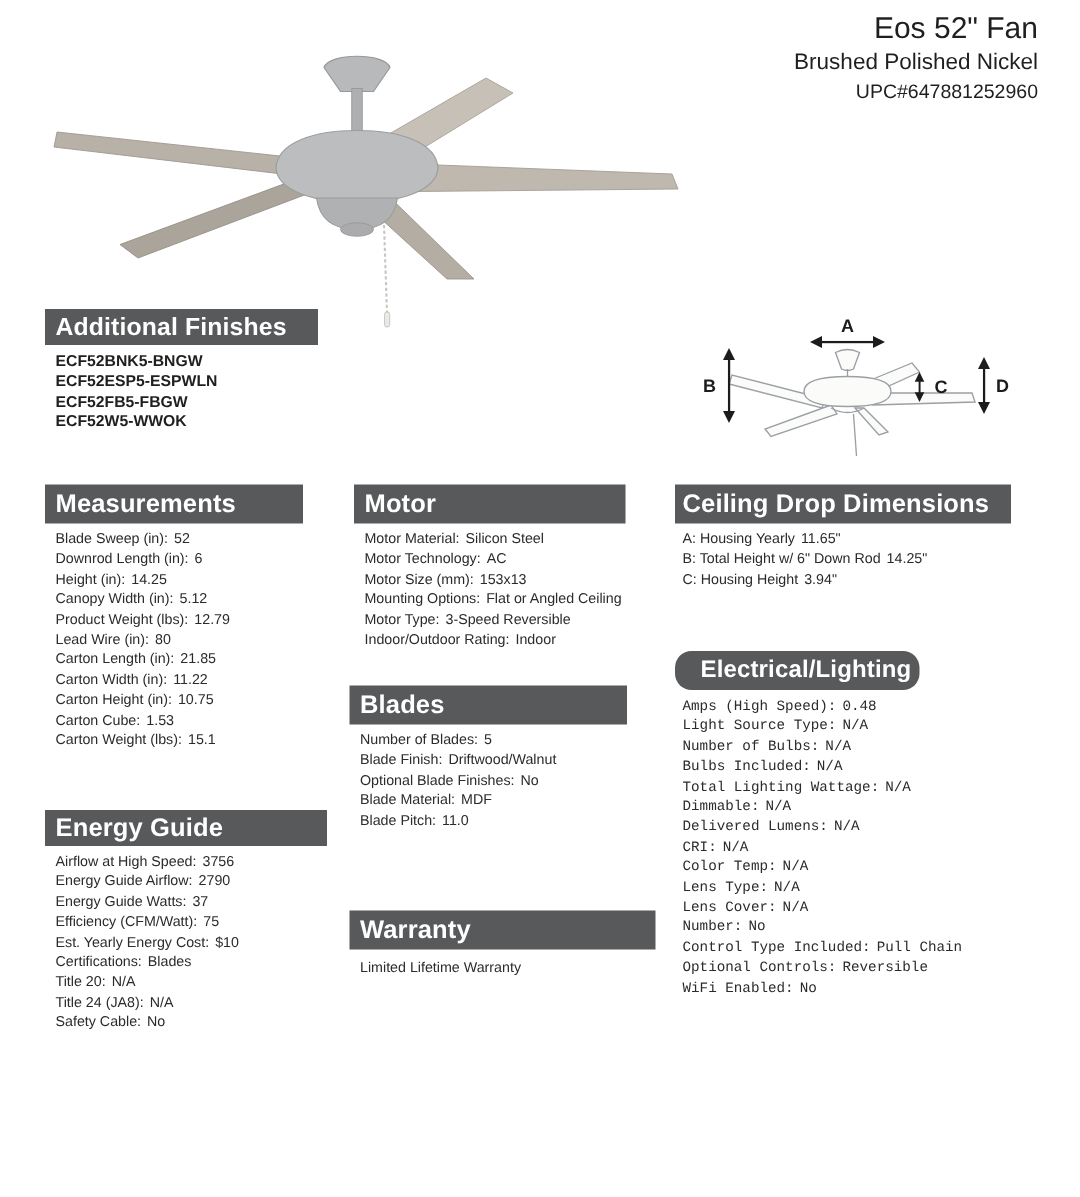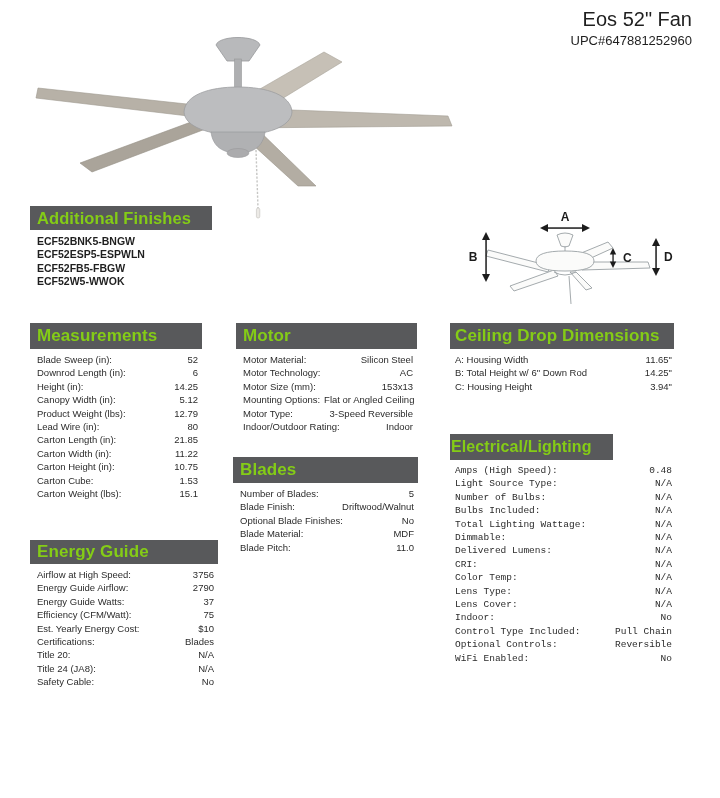--- a/index.html
+++ b/index.html
@@ -7,44 +7,44 @@
         font-family:"Liberation Sans","DejaVu Sans",sans-serif;color:#2b2b2b;}
 
   
   .titleblock{position:absolute;top:7px;right:28px;text-align:right;color:#1f1f1f;}
   .title{font-size:20px;line-height:25px;}
   .subtitle{font-size:15px;line-height:20px;}
   .upc{font-size:13px;line-height:18px;}
 
   
   .panel{position:absolute;}
-  .hdr{background:#58595b;color:#84cc16;font-weight:bold;font-size:17px;line-height:26px;
+  .hdr{background:#58595b;color:#ffffff;font-weight:bold;font-size:17px;line-height:26px;
        height:26px;padding-left:7px;letter-spacing:0.1px;box-sizing:border-box;overflow:hidden;}
   .rows{padding:4px 4px 0 7px;}
-  .row{display:flex;justify-content:space-between;font-size:9.5px;line-height:13.4px;
+  .row{display:flex;font-size:9.5px;line-height:13.4px;
        color:#2b2b2b;white-space:nowrap;}
   .row .lbl{margin-right:4px;}
   .row .val{text-align:right;}
   .finishes{padding:5px 0 0 7px;font-weight:bold;font-size:10.5px;line-height:13.4px;color:#1f1f1f;}
   .plaintext{padding:6px 0 0 7px;font-size:9.5px;line-height:13px;color:#2b2b2b;}
 
   
   #sec-af{left:30px;top:206px;width:182px;}
   #sec-af .hdr{height:24px;line-height:24px;font-size:16.5px;}
   #sec-meas{left:30px;top:323px;width:172px;}
   #sec-eg{left:30px;top:540px;width:188px;}
   #sec-eg .hdr{height:24px;line-height:24px;}
   #sec-motor{left:236px;top:323px;width:181px;}
   #sec-blades{left:233px;top:457px;width:185px;}
   #sec-warranty{left:233px;top:607px;width:204px;}
   #sec-cd{left:450px;top:323px;width:224px;}
   #sec-cd .hdr{font-size:17px;padding-left:5px;}
   #sec-cd .rows{padding:4px 2px 0 5px;}
   #sec-el{left:450px;top:434px;width:224px;}
-  #sec-el .hdr{width:163px;font-size:16px;padding-left:1px;}
+  #sec-el .hdr{width:163px;font-size:16px;padding-left:17px;border-radius:11px;}
   #sec-el .rows{padding:4px 2px 0 5px;font-family:Liberation Mono, monospace;}
 
   
   #fan-photo{position:absolute;left:28px;top:4px;width:430px;height:215px;}
   #cd-diagram{position:absolute;left:458px;top:190px;width:256px;height:128px;}
   .diag-label{font-family:"Liberation Sans","DejaVu Sans",sans-serif;font-size:12px;font-weight:600;fill:#1c1c1c;}
 </style>
 </head>
 <body>
 
@@ -64,20 +64,21 @@
     <path d="M156,108 C157,91 181,83 210,83 C239,83 263,91 264,108 C263,123 239,131 210,131 C181,131 157,123 156,108 Z" fill="#bcbdbf" stroke="#9c9d9f" stroke-width="0.8"></path>
     <path d="M183,128 C185,143 195,149 210,149 C225,149 235,143 237,128 Z" fill="#b0b1b3" stroke="#9a9b9d" stroke-width="0.7"></path>
     <ellipse cx="210" cy="149" rx="11" ry="4.5" fill="#ababad" stroke="#98999b" stroke-width="0.6"></ellipse>
 
     <line x1="228" y1="146" x2="230" y2="204" stroke="#c6c6c4" stroke-width="1.4" stroke-dasharray="2.2 1.6"></line>
     <rect x="228.4" y="204" width="3.4" height="10" rx="1.6" fill="#eceae6" stroke="#b8b6b2" stroke-width="0.5"></rect>
   </svg>
 
   <div class="titleblock">
     <div class="title">Eos 52" Fan</div>
+    <div class="subtitle">Brushed Polished Nickel</div>
     <div class="upc">UPC#647881252960</div>
   </div>
 
   <svg id="cd-diagram" viewBox="0 0 256 128" aria-hidden="true">
     <g stroke="#9aa0a4" stroke-width="0.9" fill="#fbfbfa">
       <path d="M92,76 L30,60 L28,66 L90,82 Z"></path>
       <path d="M122,72 L190,72 L192,78 L124,80 Z"></path>
       <path d="M116,66 L150,52 L155,58 L122,73 Z"></path>
       <path d="M96,80 L52,96 L56,101 L100,86 Z"></path>
       <path d="M112,82 L128,100 L134,98 L118,82 Z"></path>
@@ -262,26 +263,30 @@
           <span class="lbl">Blade Material:</span>
           <span class="val">MDF</span>
         </div>
         <div class="row">
           <span class="lbl">Blade Pitch:</span>
           <span class="val">11.0</span>
         </div>
       </div>
   </section>
 
+  <section class="panel" id="sec-warranty">
+    <div class="hdr">Warranty</div>
+    <div class="plaintext">Limited Lifetime Warranty</div>
+  </section>
 
   <section class="panel" id="sec-cd">
     <div class="hdr">Ceiling Drop Dimensions</div>
     <div class="rows">
         <div class="row">
-          <span class="lbl">A: Housing Width</span>
+          <span class="lbl">A: Housing Yearly</span>
           <span class="val">11.65"</span>
         </div>
         <div class="row">
           <span class="lbl">B: Total Height w/ 6" Down Rod</span>
           <span class="val">14.25"</span>
         </div>
         <div class="row">
           <span class="lbl">C: Housing Height</span>
           <span class="val">3.94"</span>
         </div>
@@ -329,21 +334,21 @@
         </div>
         <div class="row">
           <span class="lbl">Lens Type:</span>
           <span class="val">N/A</span>
         </div>
         <div class="row">
           <span class="lbl">Lens Cover:</span>
           <span class="val">N/A</span>
         </div>
         <div class="row">
-          <span class="lbl">Indoor:</span>
+          <span class="lbl">Number:</span>
           <span class="val">No</span>
         </div>
         <div class="row">
           <span class="lbl">Control Type Included:</span>
           <span class="val">Pull Chain</span>
         </div>
         <div class="row">
           <span class="lbl">Optional Controls:</span>
           <span class="val">Reversible</span>
         </div>

